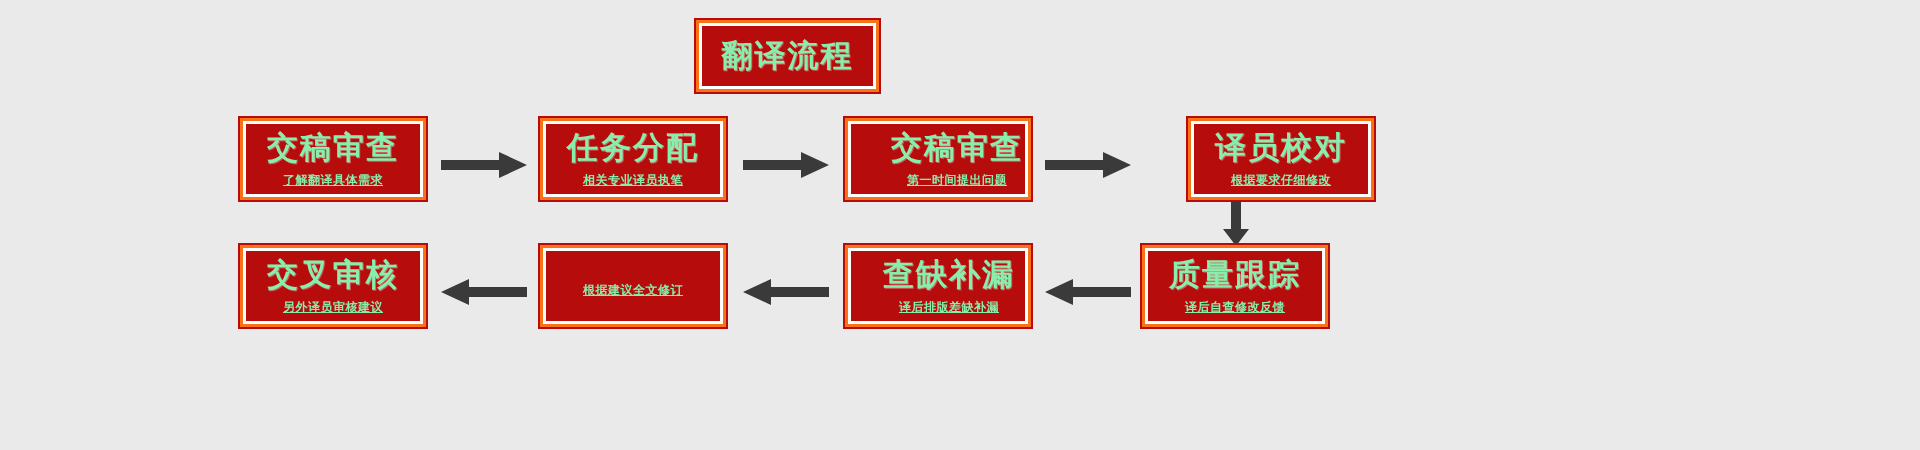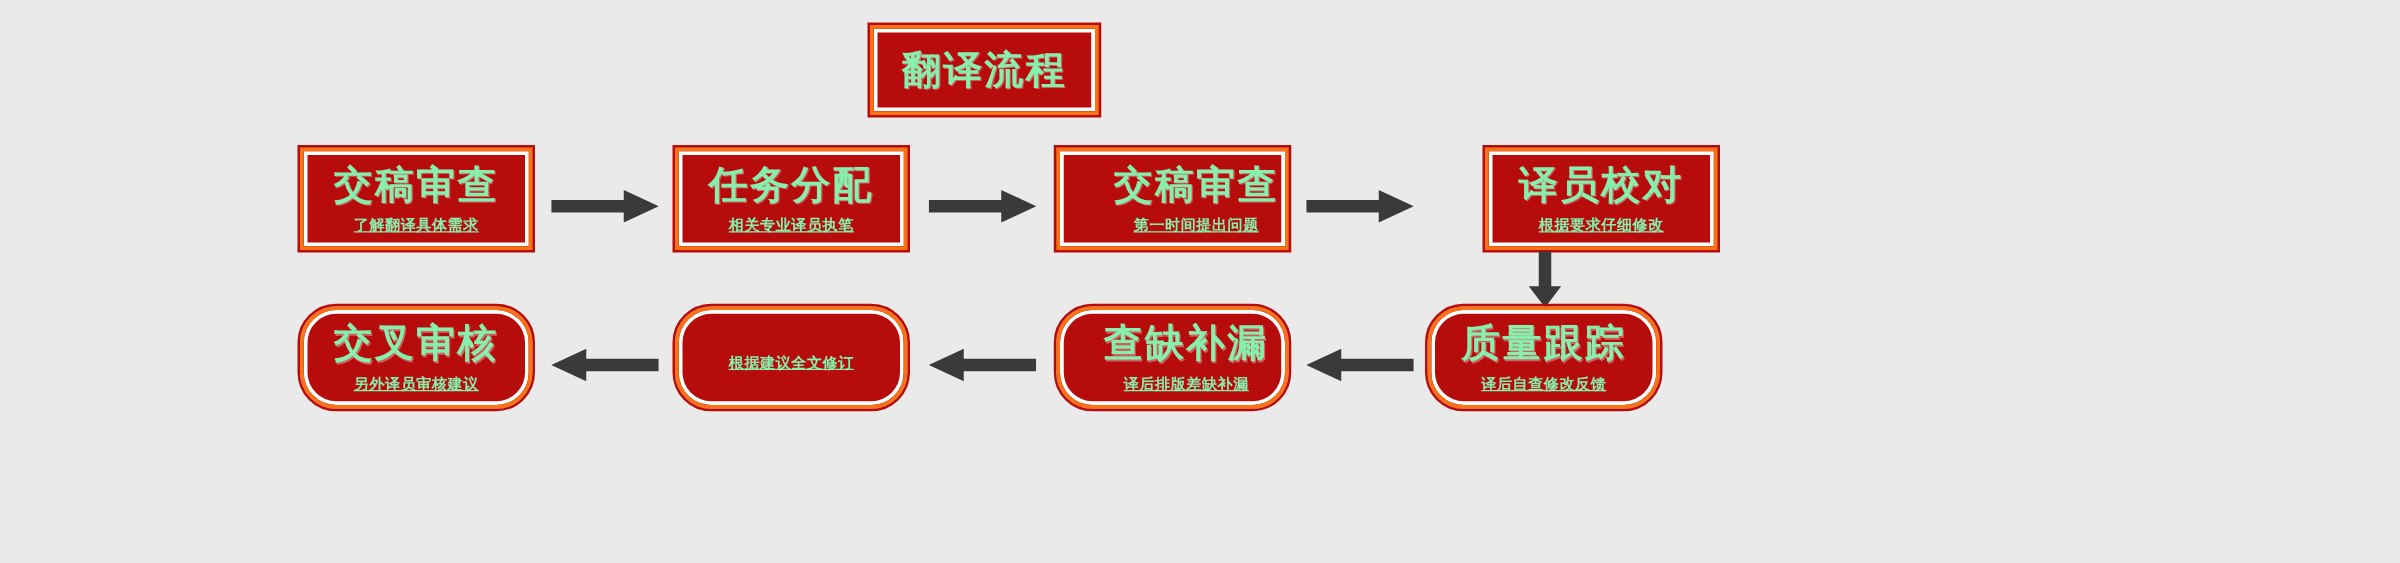--- a/index.html
+++ b/index.html
@@ -67,21 +67,21 @@
   }
 
   
   .node.r1 { top: 118px; width: 186px; height: 82px; }
   .node.r1.c1 { left: 240px; }
   .node.r1.c2 { left: 540px; justify-content: center; }
   .node.r1.c3 { left: 845px; padding-left: 44px; }
   .node.r1.c4 { left: 1142px; margin-left: 46px; }
 
   
-  .node.r2 { top: 245px; width: 186px; height: 82px; border-radius: 29px; }
+  .node.r2 { top: 245px; width: 186px; height: 82px; }
   .node.r2.c1 { left: 240px; }
   .node.r2.c2 { left: 540px; }
   .node.r2.c3 { left: 845px; padding-left: 28px; }
   .node.r2.c4 { left: 1142px; }
 
   
   .arrow {
     position: absolute;
     pointer-events: none;
   }

